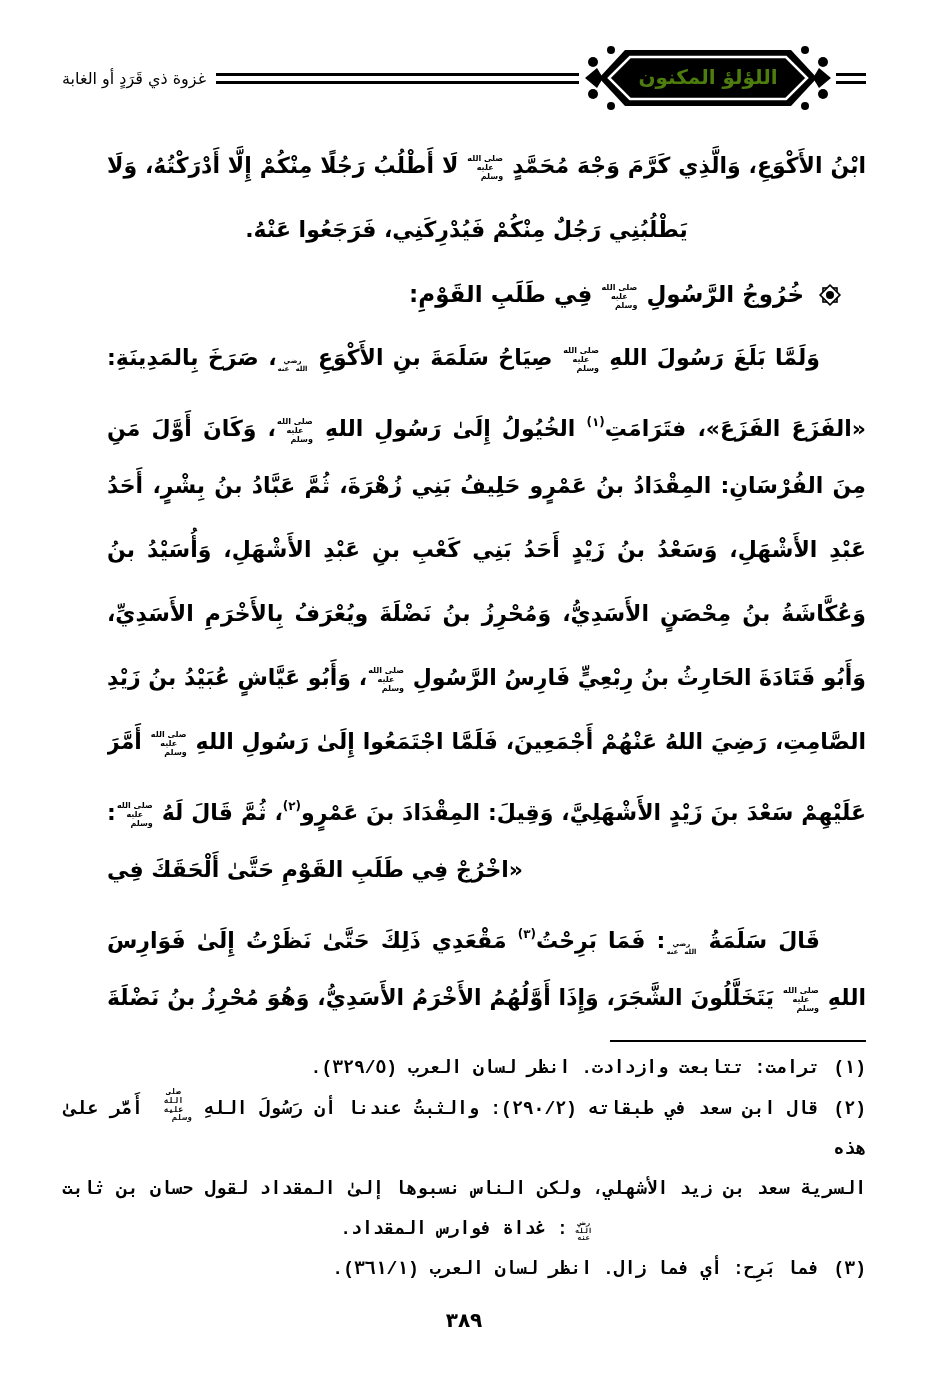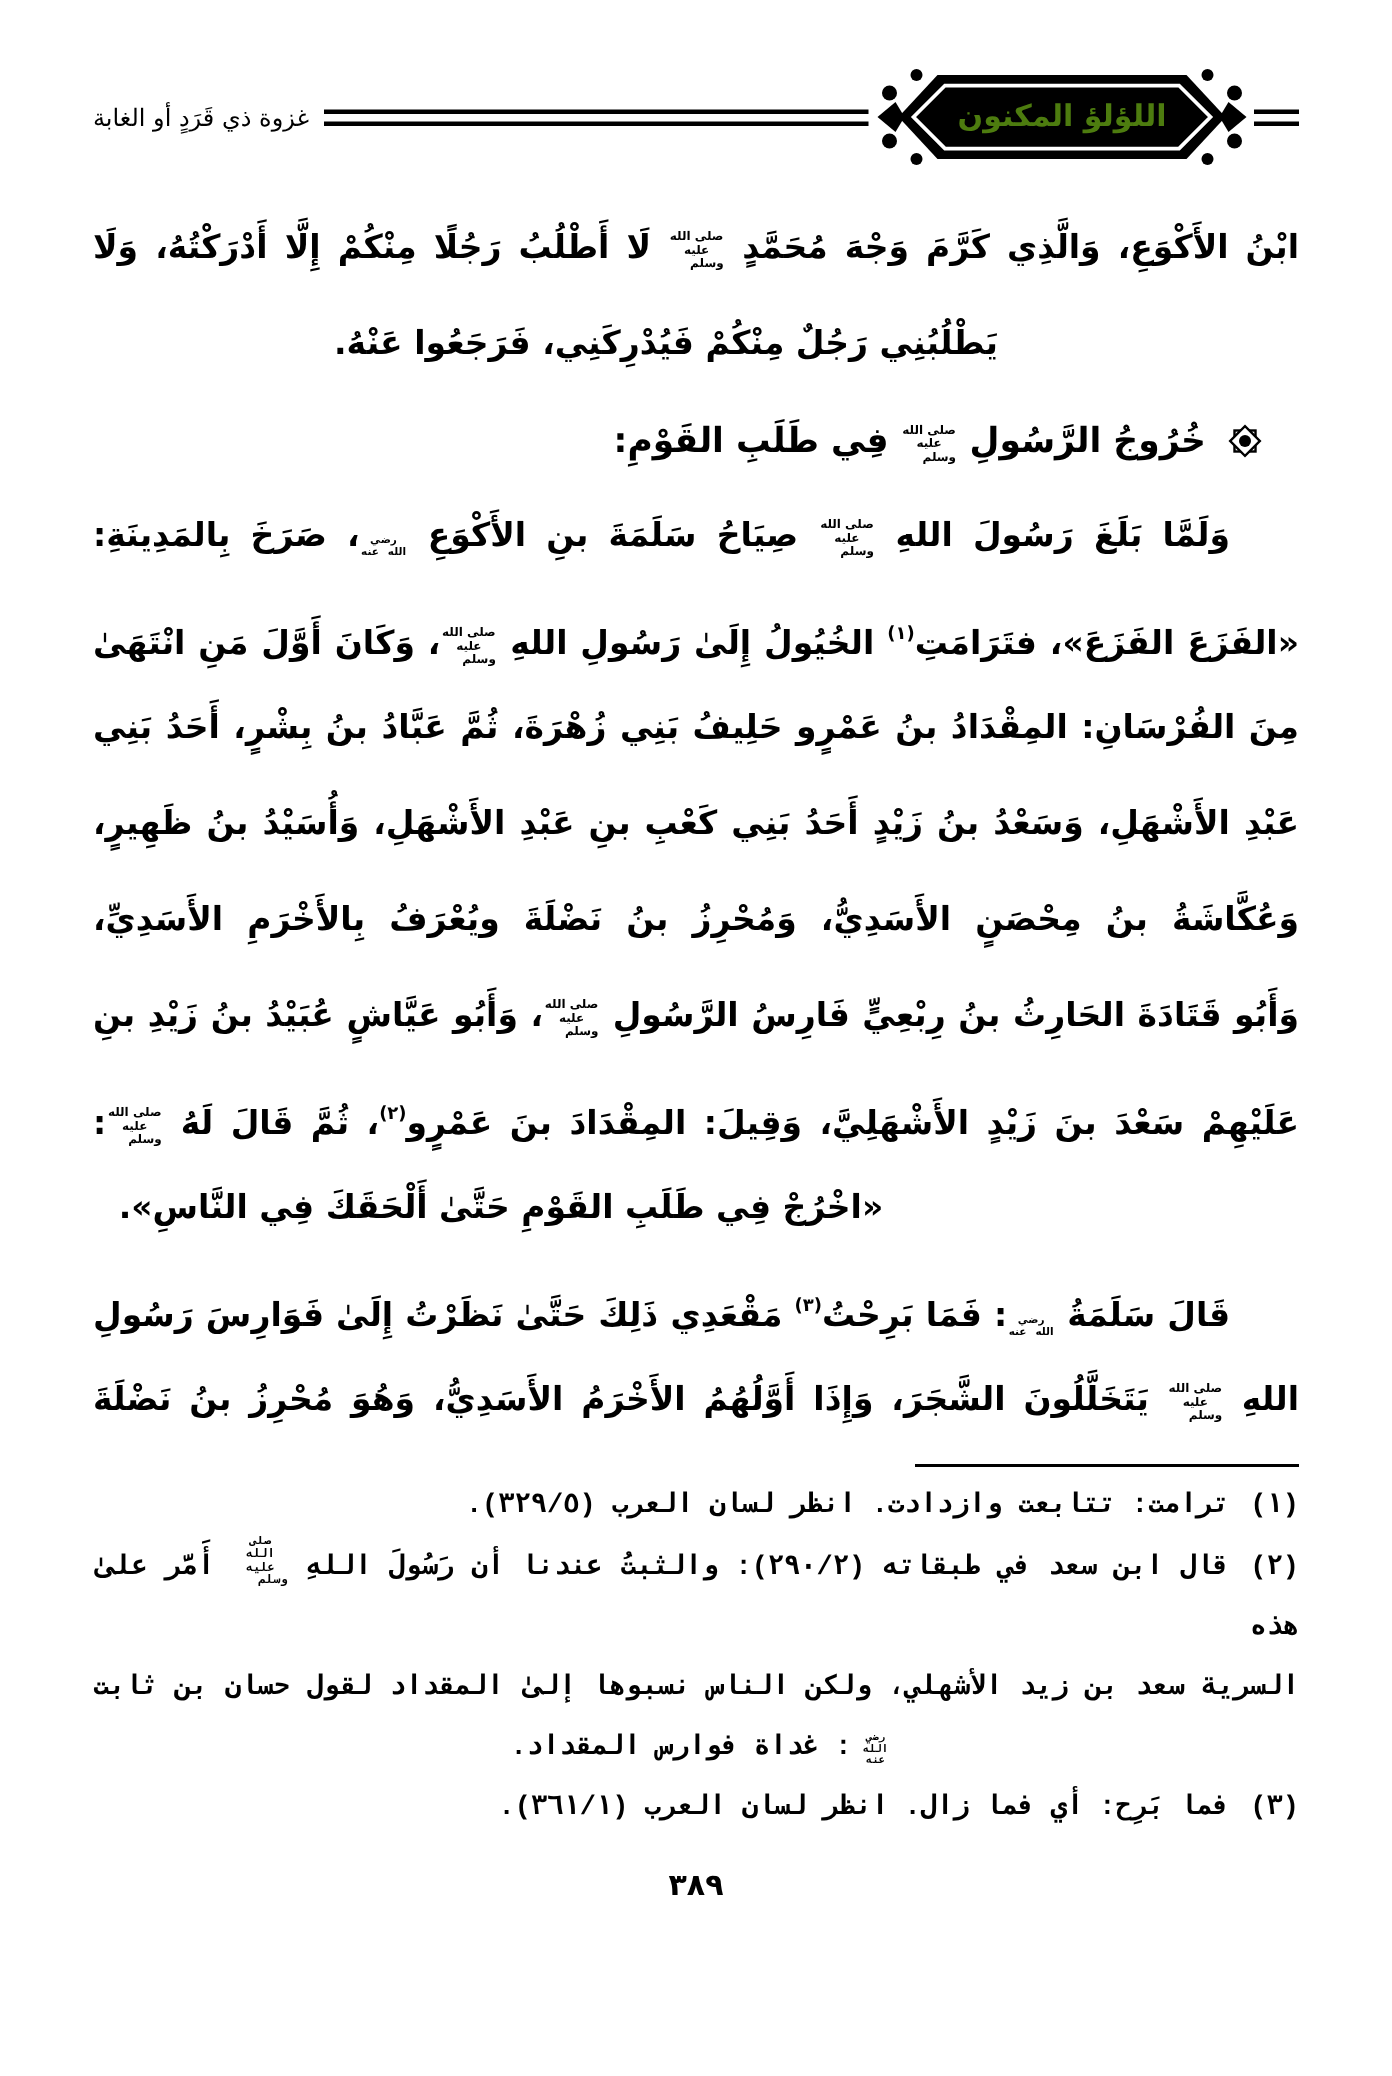--- a/index.html
+++ b/index.html
@@ -23,21 +23,21 @@
   .badge svg{position:absolute;inset:0;}
   .badge-label{
     position:absolute;inset:0;display:flex;align-items:center;justify-content:center;
     color:#4d7c0f;font-size:20px;font-weight:700;padding-bottom:2px;z-index:2;
   }
   .hdr-rule{flex:1;margin:0 4px;}
   .chapter{
     flex:none;font-size:16px;font-weight:400;white-space:nowrap;padding-right:6px;text-align:right;
   }
   
-  .body-text{margin-top:14px;font-size:22px;font-weight:700;}
+  .body-text{margin-top:14px;font-size:22px;font-weight:700;margin-left:45px;}
   .line{
     height:64px;line-height:64px;overflow:hidden;
     text-align:justify;text-align-last:justify;
   }
   .line.indent{padding-right:46px;}
   .line.heading{text-align:right;text-align-last:right;padding-right:24px;font-size:23px;}
   .line.endcenter{text-align:center;text-align-last:center;padding-right:40px;}
   .line.quote{text-align:left;text-align-last:center;padding-right:260px;}
   .star{display:inline-block;vertical-align:-5px;margin-left:6px;}
   .fnref{font-size:12px;vertical-align:10px;font-weight:700;}
@@ -91,20 +91,21 @@
             <rect x="5" y="5" width="14" height="14" fill="#fff" stroke="#000" stroke-width="1.6"></rect>
             <rect x="5" y="5" width="14" height="14" fill="#fff" stroke="#000" stroke-width="1.6" transform="rotate(45 12 12)"></rect>
             <circle cx="12" cy="12" r="4" fill="#000"></circle>
           </svg></span><span> خُرُوجُ الرَّسُولِ </span><span class="hon saw">صلى الله عليه وسلم</span><span> فِي طَلَبِ القَوْمِ:</span></div>
       <div class="line indent"><span>وَلَمَّا بَلَغَ رَسُولَ اللهِ </span><span class="hon saw">صلى الله عليه وسلم</span><span> صِيَاحُ سَلَمَةَ بنِ الأَكْوَعِ </span><span class="hon ra">رضي الله عنه</span><span>، صَرَخَ بِالمَدِينَةِ:</span></div>
       <div class="line "><span>«الفَزَعَ الفَزَعَ»، فتَرَامَتِ</span><span class="fnref">(١)</span><span> الخُيُولُ إِلَىٰ رَسُولِ اللهِ </span><span class="hon saw">صلى الله عليه وسلم</span><span>، وَكَانَ أَوَّلَ مَنِ انْتَهَىٰ إِلَيْهِ</span></div>
       <div class="line "><span>مِنَ الفُرْسَانِ: المِقْدَادُ بنُ عَمْرٍو حَلِيفُ بَنِي زُهْرَةَ، ثُمَّ عَبَّادُ بنُ بِشْرٍ، أَحَدُ بَنِي</span></div>
       <div class="line "><span>عَبْدِ الأَشْهَلِ، وَسَعْدُ بنُ زَيْدٍ أَحَدُ بَنِي كَعْبِ بنِ عَبْدِ الأَشْهَلِ، وَأُسَيْدُ بنُ ظَهِيرٍ،</span></div>
       <div class="line "><span>وَعُكَّاشَةُ بنُ مِحْصَنٍ الأَسَدِيُّ، وَمُحْرِزُ بنُ نَضْلَةَ ويُعْرَفُ بِالأَخْرَمِ الأَسَدِيِّ،</span></div>
       <div class="line "><span>وَأَبُو قَتَادَةَ الحَارِثُ بنُ رِبْعِيٍّ فَارِسُ الرَّسُولِ </span><span class="hon saw">صلى الله عليه وسلم</span><span>، وَأَبُو عَيَّاشٍ عُبَيْدُ بنُ زَيْدِ بنِ</span></div>
+      <div class="line "><span>الصَّامِتِ، رَضِيَ اللهُ عَنْهُمْ أَجْمَعِينَ، فَلَمَّا اجْتَمَعُوا إِلَىٰ رَسُولِ اللهِ </span><span class="hon saw">صلى الله عليه وسلم</span><span> أَمَّرَ</span></div>
       <div class="line "><span>عَلَيْهِمْ سَعْدَ بنَ زَيْدٍ الأَشْهَلِيَّ، وَقِيلَ: المِقْدَادَ بنَ عَمْرٍو</span><span class="fnref">(٢)</span><span>، ثُمَّ قَالَ لَهُ </span><span class="hon saw">صلى الله عليه وسلم</span><span>:</span></div>
       <div class="line quote"><span>«اخْرُجْ فِي طَلَبِ القَوْمِ حَتَّىٰ أَلْحَقَكَ فِي النَّاسِ».</span></div>
       <div class="line indent"><span>قَالَ سَلَمَةُ </span><span class="hon ra">رضي الله عنه</span><span>: فَمَا بَرِحْتُ</span><span class="fnref">(٣)</span><span> مَقْعَدِي ذَلِكَ حَتَّىٰ نَظَرْتُ إِلَىٰ فَوَارِسَ رَسُولِ</span></div>
       <div class="line "><span>اللهِ </span><span class="hon saw">صلى الله عليه وسلم</span><span> يَتَخَلَّلُونَ الشَّجَرَ، وَإِذَا أَوَّلُهُمُ الأَخْرَمُ الأَسَدِيُّ، وَهُوَ مُحْرِزُ بنُ نَضْلَةَ</span></div>
     </div>
 
   <div class="fnrule"></div>
 
   <div class="footnotes" id="footnotes">
       <div class="fline "><span class="fnum">(١)</span><span>ترامت: تتابعت وازدادت. انظر لسان العرب (٣٢٩/٥).</span></div>

